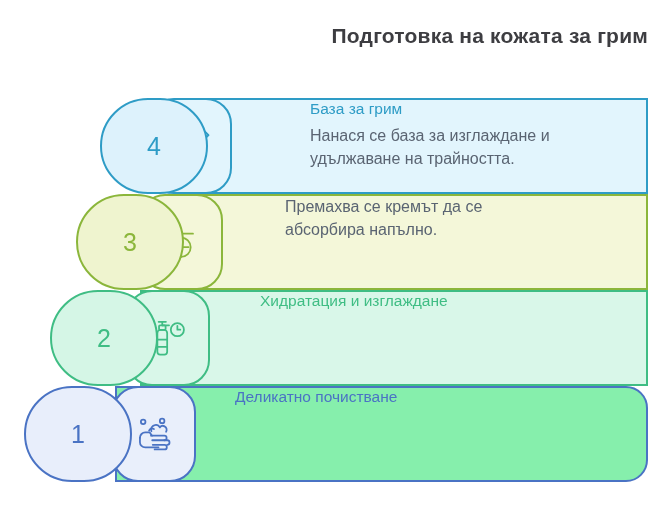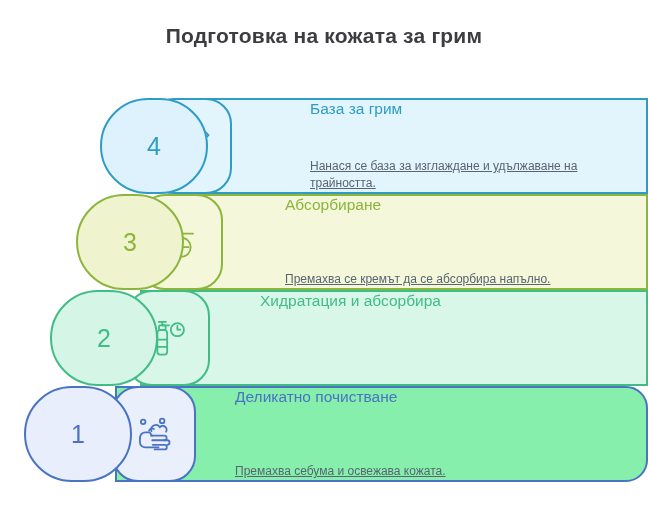--- a/index.html
+++ b/index.html
@@ -13,21 +13,21 @@
     font-family: "Liberation Sans", "DejaVu Sans", sans-serif;
     overflow: hidden;
     position: relative;
   }
 
   #page-title {
     position: absolute;
     top: 24px;
     left: 0;
     width: 648px;
-    text-align: center;
+    text-align: right;
     font-size: 21px;
     font-weight: bold;
     color: #3d3d41;
     letter-spacing: 0.2px;
   }
 
   #stack {
     position: absolute;
     top: 98px;
     left: 0;
@@ -47,21 +47,21 @@
   .panel {
     position: absolute;
     top: 0;
     height: 96px;
     box-sizing: border-box;
     border: 2px solid;
     border-right: 2px solid;
     border-radius: 0;
     display: flex;
     flex-direction: column;
-    justify-content: space-between;
+    justify-content: flex-start;
     padding-left: 118px;
     padding-right: 14px;
   }
   .row-1 .panel {
     border-radius: 0 22px 22px 0;
   }
 
   
   .icon-cap {
     position: absolute;
@@ -95,25 +95,24 @@
     line-height: 1;
   }
 
   .title {
     font-size: 15.5px;
     font-weight: 400;
     margin-bottom: 7px;
     line-height: 1.15;
   }
   .desc {
-    font-size: 12px;
+    font-size: 16px;
     color: #5a6472;
     line-height: 1.42;
     max-width: 270px;
-    text-decoration: underline;
   }
   .row-2 .desc, .row-1 .desc { max-width: 330px; }
 
   .icon-cap svg { display: block; }
 
   
   .row-4 { z-index: 1; }
   .row-3 { z-index: 2; }
   .row-2 { z-index: 3; }
   .row-1 { z-index: 4; }
@@ -144,21 +143,20 @@
         </svg>
       </span>
     </div>
     <div class="num-cap" style="left:100px; background:#ddf2fc; border-color:#2e9cc6;">
       <span class="num" style="color:#2e9cc6;">4</span>
     </div>
   </div>
 
   <div class="row row-3" style="top:96px;">
     <div class="panel" style="left:165px; width:483px; background:#f4f7d9; border-color:#8bb63b;">
-      <div class="title" style="color:#8bb63b;">Абсорбиране</div>
       <div class="desc">Премахва се кремът да се абсорбира напълно.</div>
     </div>
     <div class="icon-cap" style="left:139px; background:#f4f7d9; border-color:#8bb63b;">
       <span>
         <svg width="50" height="50" viewBox="0 0 48 48" fill="none" stroke="#8bb63b" stroke-width="1.7" stroke-linecap="round" stroke-linejoin="round">
           <circle cx="12.5" cy="9.5" r="2.4"></circle>
           <path d="M12.5 12v28"></path>
           <path d="M12.5 16h23"></path>
           <path d="M24 16v4"></path>
           <circle cx="24" cy="29" r="9.3"></circle>
@@ -167,21 +165,21 @@
         </svg>
       </span>
     </div>
     <div class="num-cap" style="left:76px; background:#eff4cf; border-color:#8bb63b;">
       <span class="num" style="color:#8bb63b;">3</span>
     </div>
   </div>
 
   <div class="row row-2" style="top:192px;">
     <div class="panel" style="left:140px; width:508px; background:#d9f7e9; border-color:#3fbd84;">
-      <div class="title" style="color:#3fbd84;">Хидратация и абсорбира</div>
+      <div class="title" style="color:#3fbd84;">Хидратация и изглаждане</div>
     </div>
     <div class="icon-cap" style="left:126px; background:#d9f7e9; border-color:#3fbd84;">
       <span>
         <svg width="50" height="50" viewBox="0 0 48 48" fill="none" stroke="#3fbd84" stroke-width="1.7" stroke-linecap="round" stroke-linejoin="round">
           <path d="M15 8.5h7"></path>
           <path d="M18.5 8.5v3.3"></path>
           <path d="M18.5 11.8h6.5"></path>
           <rect x="15.4" y="11.8" width="6.3" height="4.4" rx="1"></rect>
           <path d="M13.8 19.2c0-1.6 1.3-3 2.9-3h3.6c1.6 0 2.9 1.4 2.9 3v18c0 1.5-1.2 2.7-2.7 2.7h-4c-1.5 0-2.7-1.2-2.7-2.7z"></path>
           <path d="M13.8 25.5h9.4M13.8 32.5h9.4"></path>
@@ -191,21 +189,20 @@
       </span>
     </div>
     <div class="num-cap" style="left:50px; background:#d5f6e6; border-color:#3fbd84;">
       <span class="num" style="color:#3fbd84;">2</span>
     </div>
   </div>
 
   <div class="row row-1" style="top:288px;">
     <div class="panel" style="left:115px; width:533px; background:#86efac; border-color:#4a73c4;">
       <div class="title" style="color:#4a73c4;">Деликатно почистване</div>
-      <div class="desc">Премахва себума и освежава кожата.</div>
     </div>
     <div class="icon-cap" style="left:112px; background:#e9effb; border-color:#4a73c4;">
       <span>
         <svg width="50" height="50" viewBox="0 0 48 48" fill="none" stroke="#4a73c4" stroke-width="1.7" stroke-linecap="round" stroke-linejoin="round">
           <circle cx="13.6" cy="12.3" r="2.2"></circle>
           <circle cx="31.8" cy="11.4" r="2.2"></circle>
           <path d="M21.5 21.4c-1-2.5 .5-5.4 3.2-6 2-.5 4 .5 4.9 2.3 1-1.4 3-1.9 4.6-1 1.9 1 2.5 3.4 1.4 5.2"></path>
           <path d="M19.3 20.6c1 -1.6 3 -2.2 4.6 -1.4"></path>
           <path d="M10.5 27.6c0-2.8 2.3-5.1 5.1-5.1h4.3l2.2 3.1"></path>
           <path d="M10.5 27.6v4.2c0 2.8 2.3 5.1 5.1 5.1h12.7"></path>

